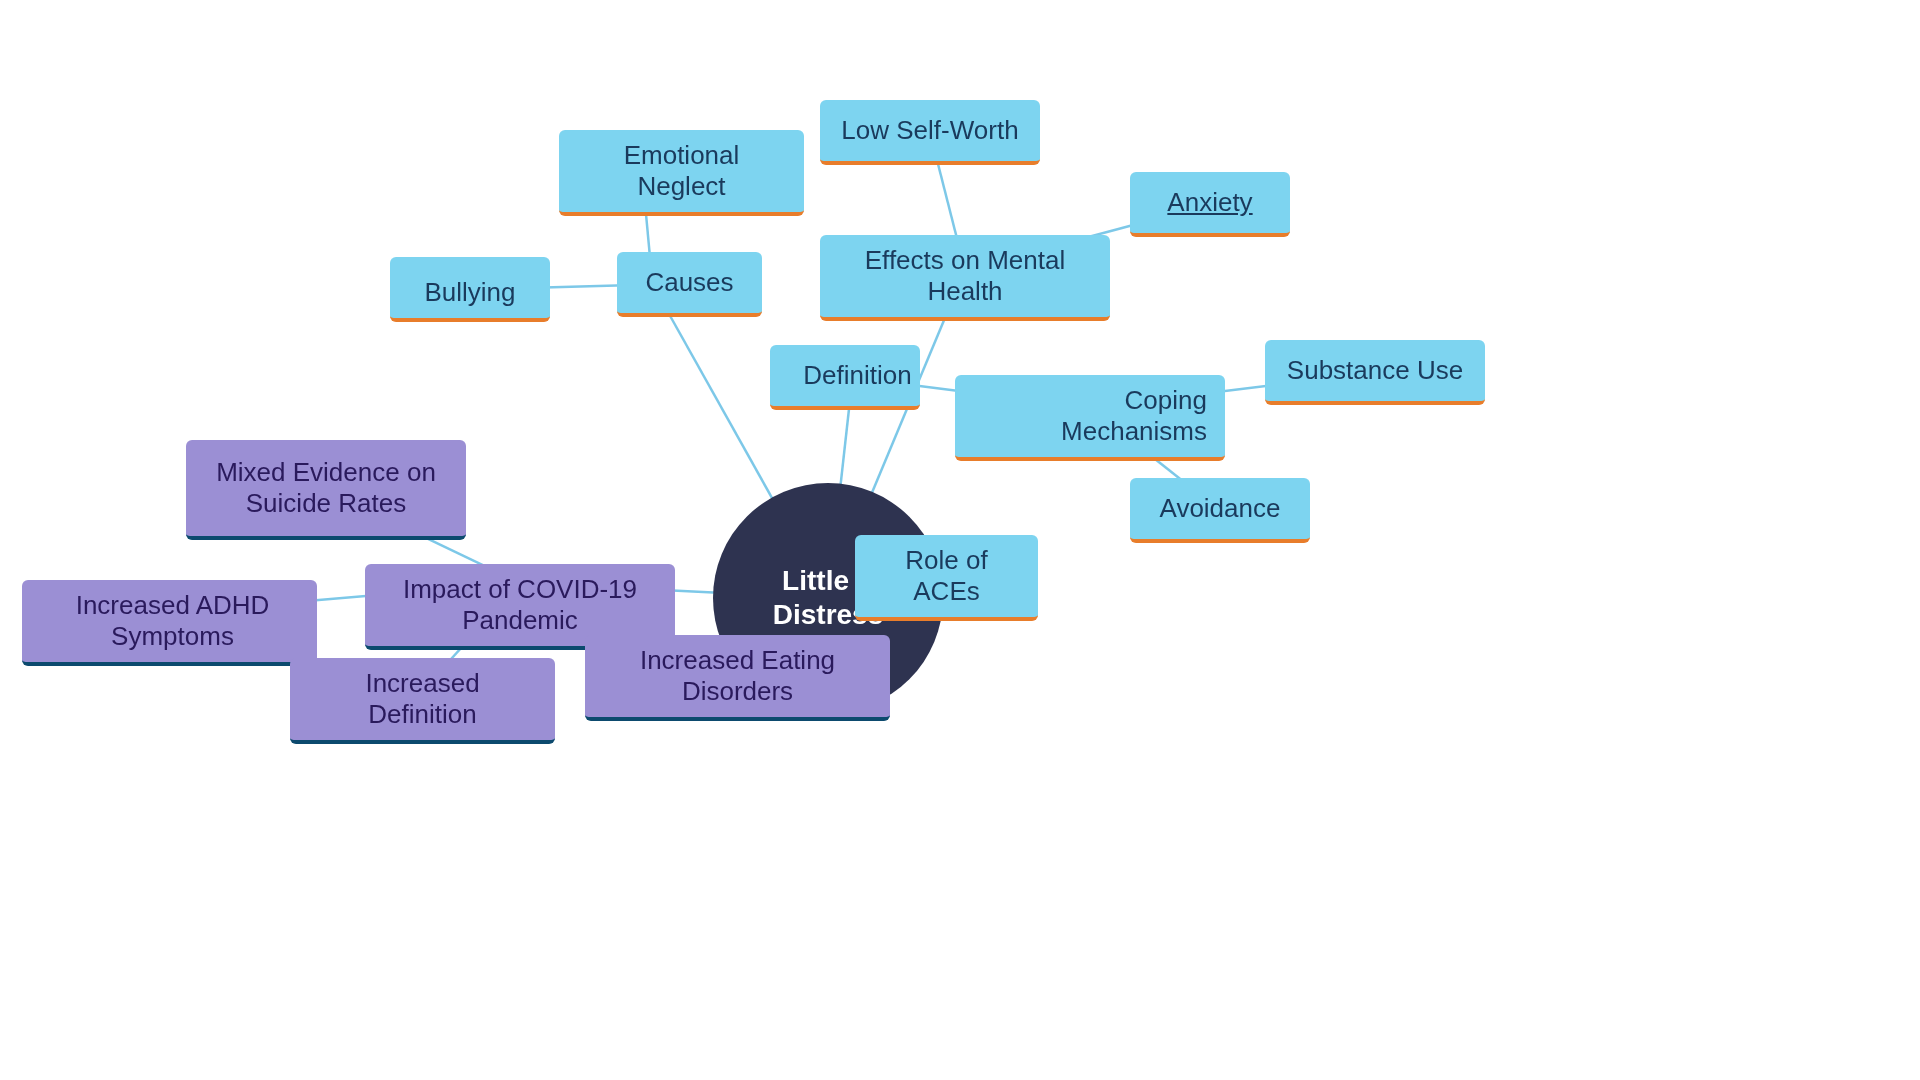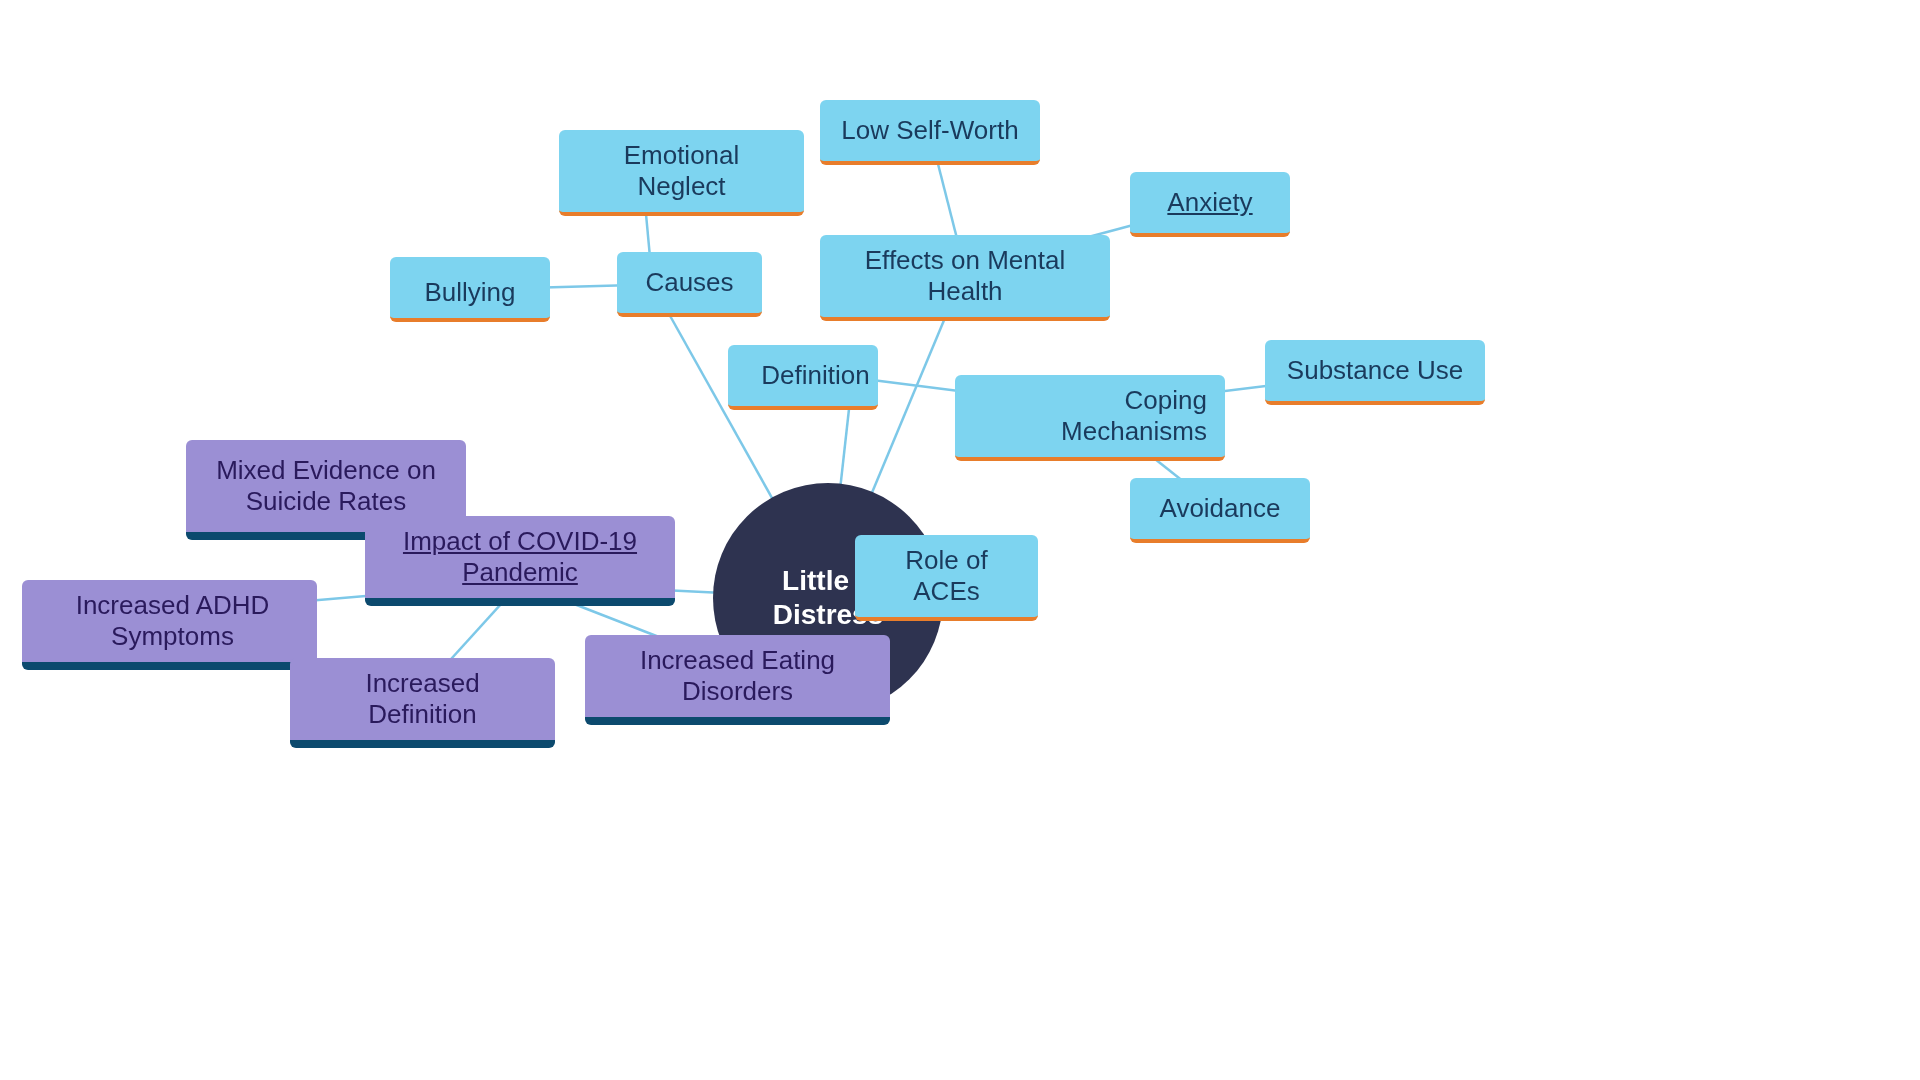--- a/index.html
+++ b/index.html
@@ -24,21 +24,21 @@
       line-height: 1.2;
     }
     .node-blue {
       background: #7dd4f0;
       color: #1a3a5c;
       border-bottom: 4px solid #e87d2b;
     }
     .node-purple {
       background: #9b8fd4;
       color: #2a1a5c;
-      border-bottom: 8px solid #0c4a6e;
+      border-bottom: 4px solid #0c4a6e;
     }
     .node-center {
       background: #2e3350;
       color: #ffffff;
       border-radius: 50%;
       width: 230px;
       height: 230px;
       font-size: 28px;
       font-weight: 600;
       display: flex;
@@ -97,39 +97,39 @@
     </div>
     <div class="node node-blue" style="left: 820px; top: 100px; width: 220px; min-height: 65px;">
       <span>Low Self-Worth</span>
     </div>
     <div class="node node-blue" style="left: 820px; top: 235px; width: 290px; min-height: 70px;">
       <span>Effects on Mental Health</span>
     </div>
     <div class="node node-blue" style="left: 1130px; top: 172px; width: 160px; min-height: 65px; text-decoration: underline;">
       <span>Anxiety</span>
     </div>
-    <div class="node node-blue" style="left: 728px; top: 345px; width: 150px; min-height: 65px; padding-left: 43px;">
+    <div class="node node-blue" style="left: 770px; top: 345px; width: 150px; min-height: 65px; padding-left: 43px;">
       <span>Definition</span>
     </div>
     <div class="node node-blue" style="left: 955px; top: 375px; width: 270px; min-height: 65px; text-align: right;">
       <span>Coping Mechanisms</span>
     </div>
     <div class="node node-blue" style="left: 1265px; top: 340px; width: 220px; min-height: 65px; align-items: center;">
       <span>Substance Use</span>
     </div>
     <div class="node node-blue" style="left: 1130px; top: 478px; width: 180px; min-height: 65px;">
       <span>Avoidance</span>
     </div>
     <div class="node node-blue" style="left: 855px; top: 535px; width: 183px; min-height: 65px;">
       <span>Role of ACEs</span>
     </div>
     <div class="node node-purple" style="left: 186px; top: 440px; width: 280px; min-height: 100px;">
       <span>Mixed Evidence on Suicide Rates</span>
     </div>
-    <div class="node node-purple" style="left: 365px; top: 516px; width: 310px; min-height: 70px; text-decoration: underline;">
+    <div class="node node-purple" style="left: 365px; top: 564px; width: 310px; min-height: 70px;">
       <span>Impact of COVID-19 Pandemic</span>
     </div>
     <div class="node node-purple" style="left: 22px; top: 580px; width: 295px; min-height: 65px; padding-left: 24px;">
       <span>Increased ADHD Symptoms</span>
     </div>
     <div class="node node-purple" style="left: 290px; top: 658px; width: 265px; min-height: 65px;">
       <span>Increased Definition</span>
     </div>
     <div class="node node-purple" style="left: 585px; top: 635px; width: 305px; min-height: 65px;">
       <span>Increased Eating Disorders</span>

